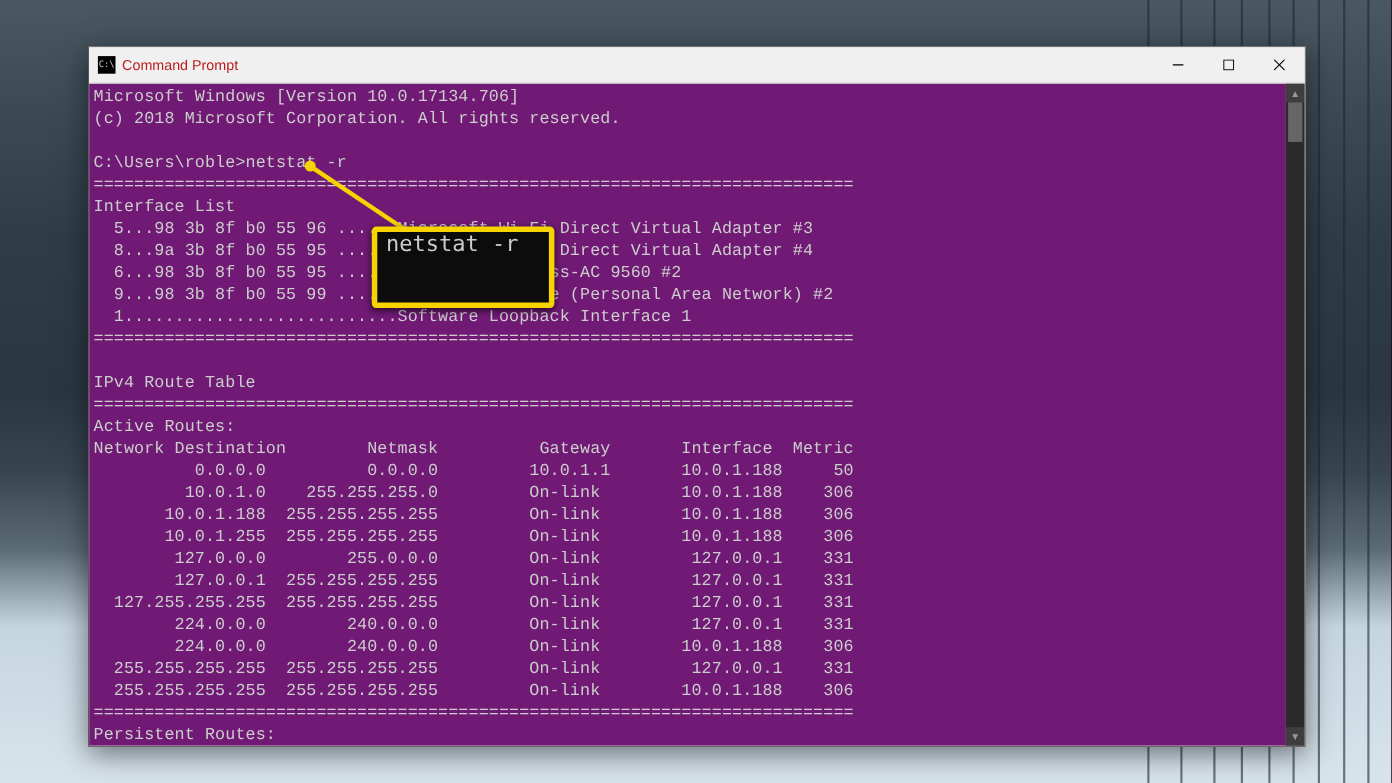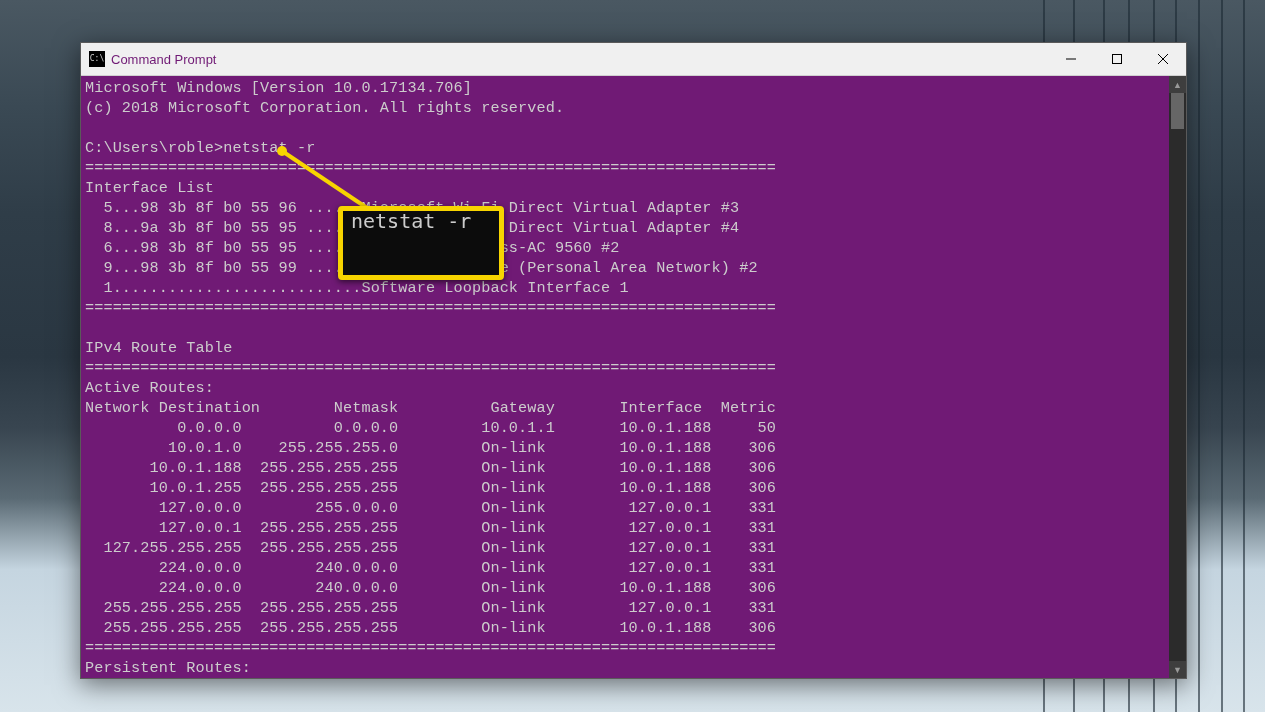--- a/index.html
+++ b/index.html
@@ -63,21 +63,21 @@
     display: flex;
     align-items: center;
     justify-content: center;
   }
   .titlebar .icon span {
     color: #ccc;
     font: 8px/1 Consolas, monospace;
   }
   .titlebar .title {
     font-size: 13px;
-    color: #701a75;
+    color: #b91c1c;
   }
   .win-controls {
     margin-left: auto;
     display: flex;
     height: 100%;
   }
   .win-controls div {
     width: 46px;
     display: flex;
     align-items: center;

